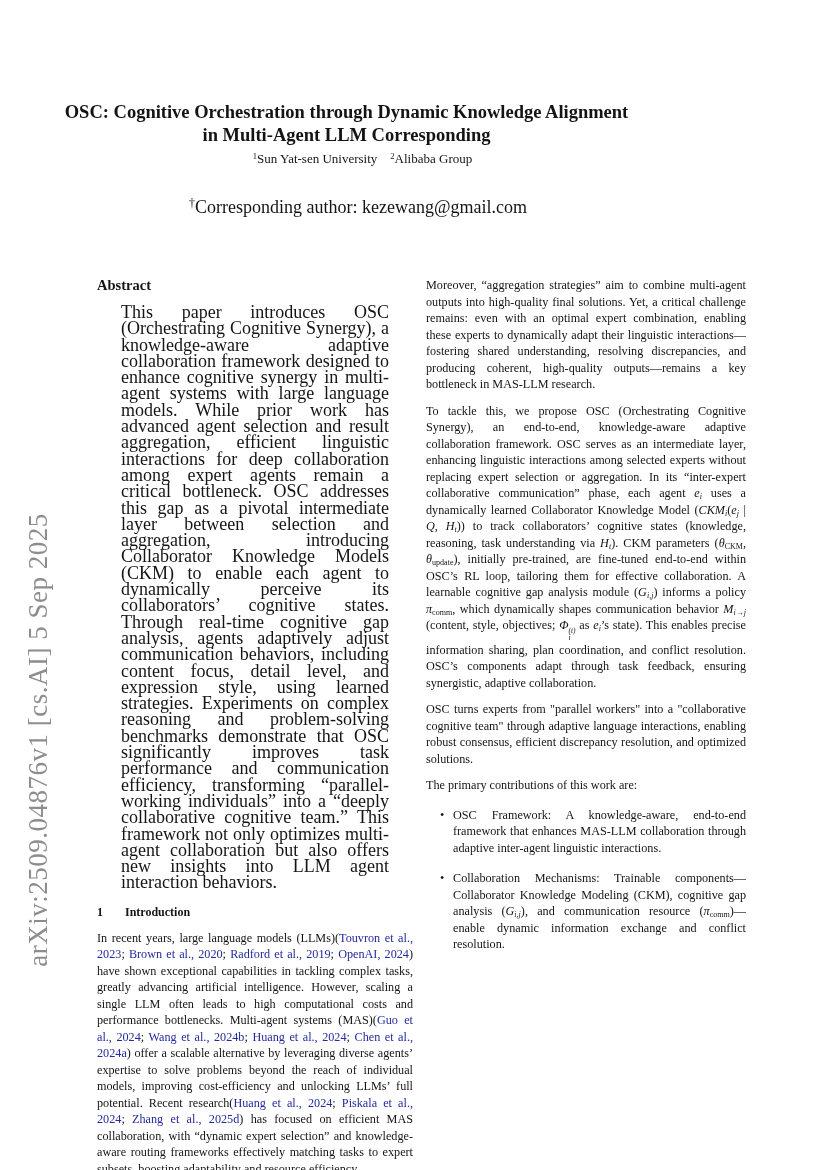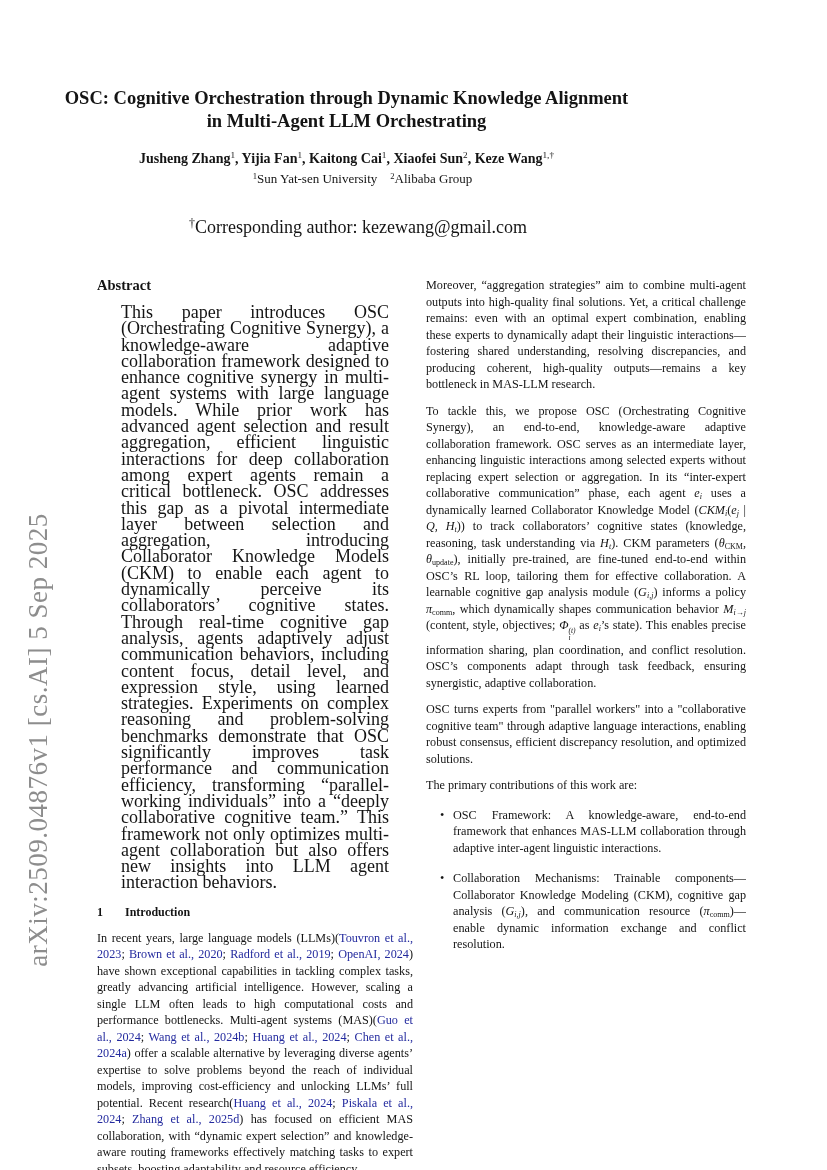--- a/index.html
+++ b/index.html
@@ -12,21 +12,21 @@
   
   .watermark{
     position:absolute;top:740px;left:38px;
     transform:translate(-50%,-50%) rotate(-90deg);
     white-space:nowrap;font-size:27px;letter-spacing:.5px;
     color:var(--wm,#8d8d8d);
     font-family:"Liberation Serif", serif;
   }
 
   
-  .header{position:absolute;top:87px;left:0;width:693px;text-align:center;}
+  .header{position:absolute;top:101px;left:0;width:693px;text-align:center;}
   .title{font-size:18.5px;font-weight:bold;line-height:23px;}
   .authors{margin-top:18px;font-size:14px;font-weight:bold;}
   .authors sup{font-weight:normal;}
   .affils{margin-top:4px;font-size:13px;white-space:pre-wrap;margin-left:32px;}
   .corresponding{margin-top:30px;font-size:18px;padding-left:23px;}
 
   sup{font-size:66%;line-height:0;vertical-align:0.5em;}
   sub{font-size:66%;line-height:0;vertical-align:-0.22em;}
 
   
@@ -59,23 +59,22 @@
 </head>
 <body style="color: rgb(20, 20, 20);">
 
 <div class="page">
 
   <div class="watermark">arXiv:2509.04876v1  [cs.AI]  5 Sep 2025</div>
 
   <div class="header">
     <div class="title">
       <div>OSC: Cognitive Orchestration through Dynamic Knowledge Alignment</div>
-      <div>in Multi-Agent LLM Orchestrating</div>
+      <div>in Multi-Agent LLM Corresponding</div>
     </div>
-    <div class="authors"><span>Jusheng Zhang</span><sup class="run-sup">1</sup><span>, </span><span>Yijia Fan</span><sup class="run-sup">1</sup><span>, </span><span>Kaitong Cai</span><sup class="run-sup">1</sup><span>, </span><span>Xiaofei Sun</span><sup class="run-sup">2</sup><span>, </span><span>Keze Wang</span><sup class="run-sup">1,†</sup></div>
     <div class="affils"><sup class="run-sup">1</sup><span>Sun Yat-sen University    </span><sup class="run-sup">2</sup><span>Alibaba Group</span></div>
     <div class="corresponding"><sup class="run-sup">†</sup><span>Corresponding author: kezewang@gmail.com</span></div>
   </div>
 
   <div class="col col-left">
     <div class="abstract-heading">Abstract</div>
     <div class="abstract-body">This paper introduces OSC (Orchestrating Cognitive Synergy), a knowledge-aware adaptive collaboration framework designed to enhance cognitive synergy in multi-agent systems with large language models. While prior work has advanced agent selection and result aggregation, efficient linguistic interactions for deep collaboration among expert agents remain a critical bottleneck. OSC addresses this gap as a pivotal intermediate layer between selection and aggregation, introducing Collaborator Knowledge Models (CKM) to enable each agent to dynamically perceive its collaborators’ cognitive states. Through real-time cognitive gap analysis, agents adaptively adjust communication behaviors, including content focus, detail level, and expression style, using learned strategies. Experiments on complex reasoning and problem-solving benchmarks demonstrate that OSC significantly improves task performance and communication efficiency, transforming “parallel-working individuals” into a “deeply collaborative cognitive team.” This framework not only optimizes multi-agent collaboration but also offers new insights into LLM agent interaction behaviors.</div>
     <div class="section-heading">
       <span class="section-number">1</span><span>Introduction</span>
     </div>

